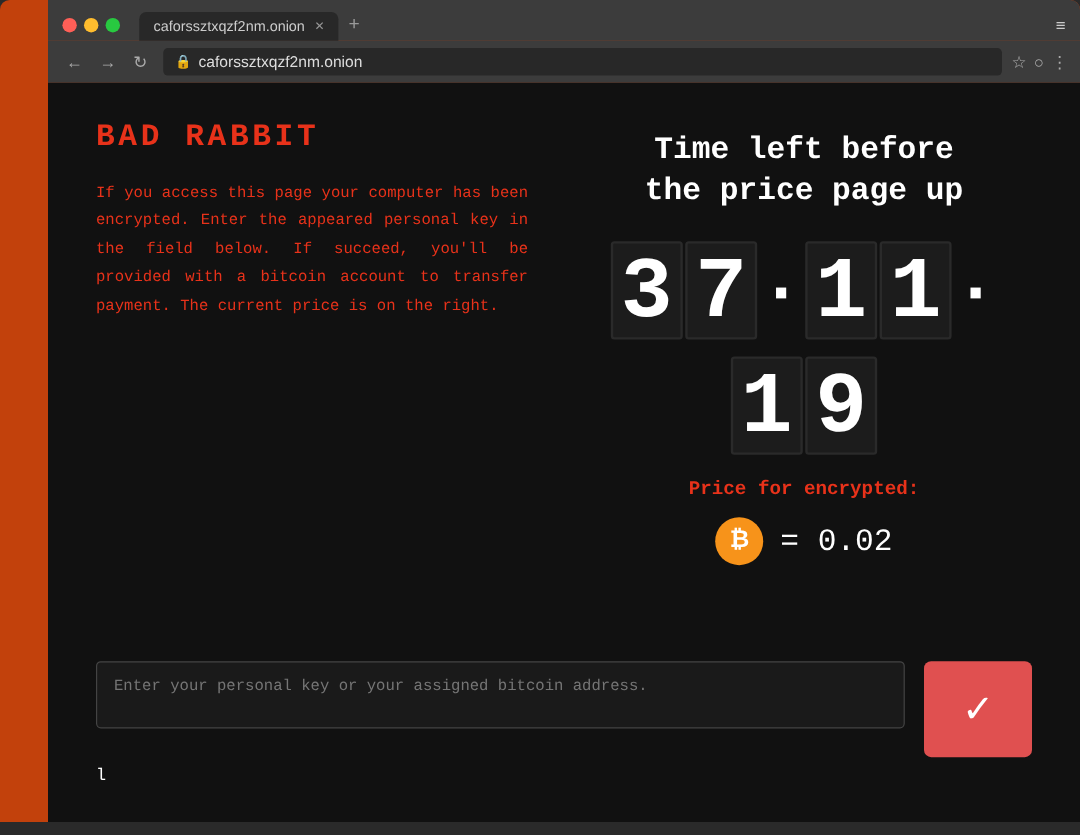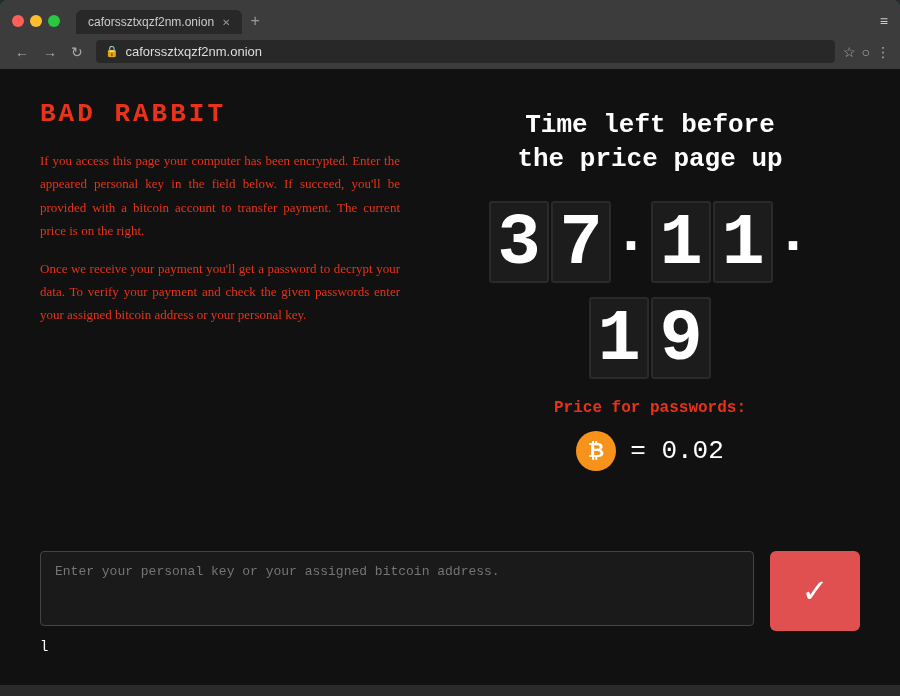--- a/index.html
+++ b/index.html
@@ -7,23 +7,24 @@
     body {
       background: #2a2a2a;
       font-family: Arial, sans-serif;
       width: 900px;
       height: 696px;
       overflow: hidden;
     }
 
     
     .browser-chrome {
-      background: #0f766e;
+      background: #c2410c;
       border-radius: 8px 8px 0 0;
       overflow: hidden;
+      padding-left: 40px;
     }
 
     .browser-titlebar {
       background: #3c3c3c;
       padding: 8px 12px 0;
       display: flex;
       align-items: center;
       gap: 8px;
     }
 
@@ -164,21 +165,21 @@
       color: #e8321a;
       font-family: 'Courier New', monospace;
       font-size: 26px;
       font-weight: bold;
       letter-spacing: 3px;
       margin-bottom: 20px;
     }
 
     .page-description {
       color: #e8321a;
-      font-family: Liberation Serif, serif;
+      font-family: Liberation Mono, monospace;
       font-size: 13px;
       line-height: 1.8;
       text-align: justify;
     }
 
     .page-description p {
       margin-bottom: 14px;
     }
 
     
@@ -251,21 +252,21 @@
     .key-input {
       flex: 1;
       background: #1a1a1a;
       border: 1px solid #444;
       border-radius: 4px;
       padding: 12px 14px;
       color: #888;
       font-family: 'Courier New', monospace;
       font-size: 13px;
       resize: none;
-      height: 75px;
+      height: 56px;
       outline: none;
     }
 
     .submit-btn {
       background: #e05050;
       border: none;
       border-radius: 6px;
       width: 90px;
       height: 80px;
       cursor: pointer;
@@ -364,21 +365,20 @@
     </div>
   </div>
 
   <div class="browser-content">
     <div class="main-layout">
 
       <div class="left-panel">
         <div class="page-title">BAD RABBIT</div>
         <div class="page-description">
           <p>If you access this page your computer has been encrypted.  Enter the appeared personal key in the field below. If succeed, you'll be provided with a bitcoin account to transfer payment. The current price is on the right.</p>
-          <p>Once we receive your payment you'll get a password to decrypt your data. To verify your payment and check the given passwords enter your assigned bitcoin address or your personal key.</p>
         </div>
       </div>
 
       <div class="right-panel">
         <div class="countdown-title">
           <div>Time left before</div>
           <div>the price page up</div>
         </div>
 
         <div class="clock-display">
@@ -391,21 +391,21 @@
             <span class="seg-digit">1</span>
             <span class="seg-dot">·</span>
           </div>
 
           <div class="bottom-clock">
             <span class="seg-digit">1</span>
             <span class="seg-digit">9</span>
           </div>
         </div>
 
-        <div class="price-label">Price for passwords:</div>
+        <div class="price-label">Price for encrypted:</div>
 
         <div class="price-display">
           <div class="bitcoin-icon">₿</div>
           <span>=  0.02</span>
         </div>
       </div>
     </div>
 
     <div class="bottom-section">
       <textarea class="key-input" placeholder="Enter your personal key or your assigned bitcoin address." style=""></textarea>

